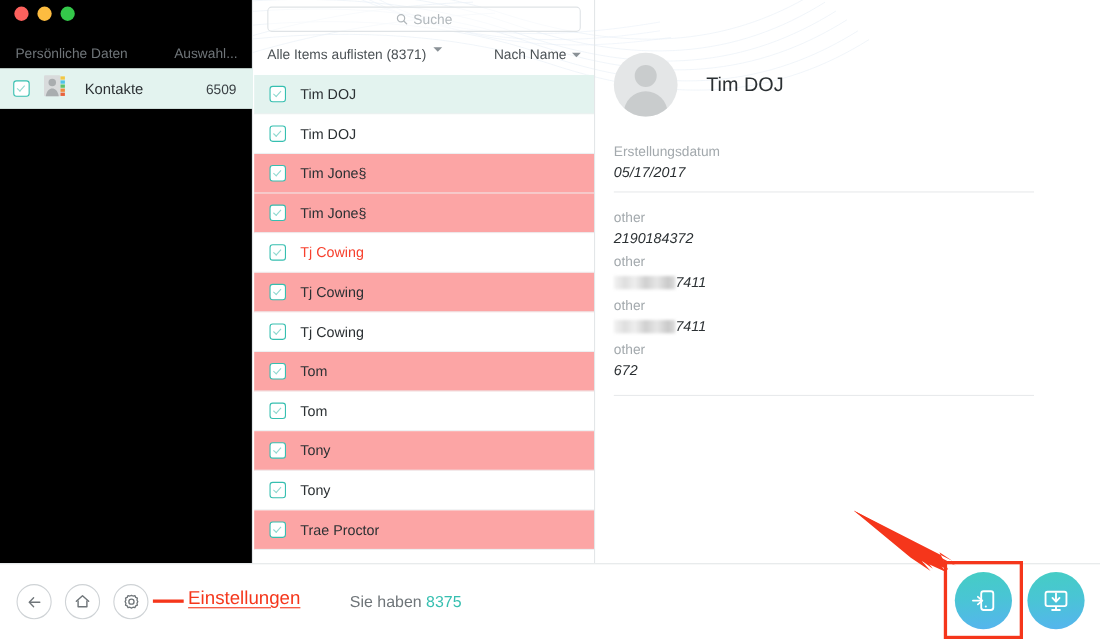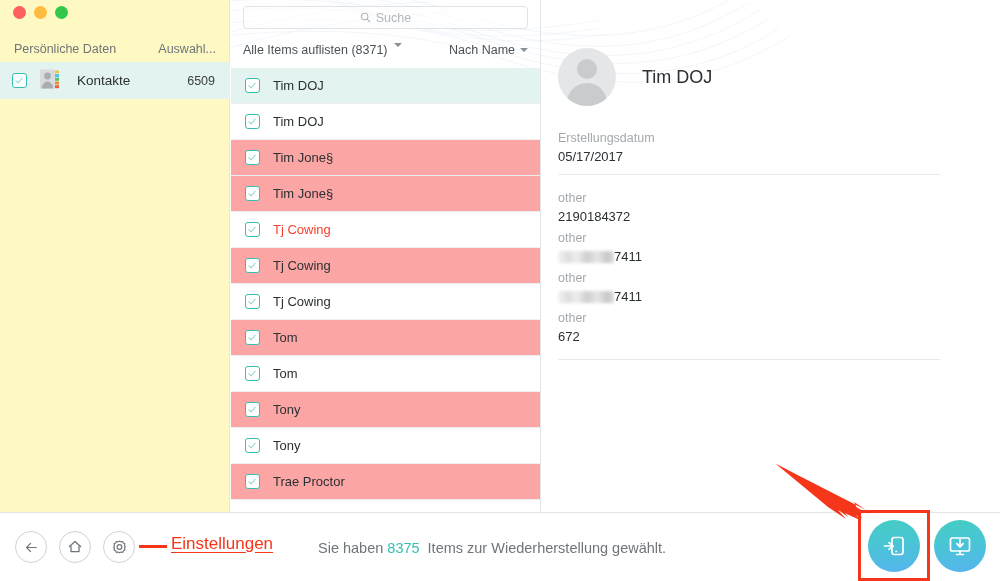--- a/index.html
+++ b/index.html
@@ -22,21 +22,21 @@
     position: absolute; left: 0; top: 0;
     width: 1000px; height: 110px;
     pointer-events: none;
     z-index: 0;
   }
 
   
   .sidebar {
     position: absolute; left: 0; top: 0;
     width: 230px; height: 512px;
-    background: #fef9c3;
+    background: #000000;
     z-index: 2;
     border-right: 1px solid #e3e6e8;
     box-sizing: border-box;
     padding-left: 23px;
   }
   .traffic {
     position: absolute; left: 13px; top: 6px;
     display: flex; gap: 8px; align-items: center;
   }
   .tl { width: 13px; height: 13px; border-radius: 50%; }
@@ -196,20 +196,21 @@
     position: absolute; left: 16px;
     width: 382px;
   }
   .lbl {
     font-size: 12.5px; color: #a3a9ad;
     line-height: 18px;
   }
   .val {
     font-size: 13px; color: #2b3033;
     line-height: 20px;
+    font-style: italic;
   }
   .hr {
     position: absolute; left: 16px;
     width: 382px; height: 1px;
     background: #e8eaec;
   }
   .blurred {
     display: inline-block;
     vertical-align: -2px;
     width: 56px; height: 12px;
@@ -479,21 +480,20 @@
         <g fill="none" stroke="#6f7579" stroke-width="1.25" stroke-linejoin="round">
           <path d="M9 2.3 L10.5 3 L12.3 2.6 L13.1 4.3 L14.7 5.1 L14.3 6.9 L15.1 8.4 L14.3 9.9 L14.7 11.7 L13.1 12.5 L12.3 14.2 L10.5 13.8 L9 14.6 L7.5 13.8 L5.7 14.2 L4.9 12.5 L3.3 11.7 L3.7 9.9 L2.9 8.4 L3.7 6.9 L3.3 5.1 L4.9 4.3 L5.7 2.6 L7.5 3 Z"></path>
           <circle cx="9" cy="8.4" r="2.5"></circle>
         </g>
       </svg>
     </div>
 
     <div class="statustext">
       <span class="pre">Sie haben</span>
       <span class="num">8375</span>
-      <span class="post">Items zur Wiederherstellung gewählt.</span>
     </div>
   </div>
 
   <div class="actbtn restore">
     <svg width="26" height="26" viewBox="0 0 26 26">
       <rect x="11" y="4.5" width="11" height="17" rx="2.2" fill="none" stroke="#ffffff" stroke-width="1.7"></rect>
       <line x1="3.5" y1="13" x2="11.5" y2="13" stroke="#ffffff" stroke-width="1.7" stroke-linecap="round"></line>
       <polyline points="8,9.6 12,13 8,16.4" fill="none" stroke="#ffffff" stroke-width="1.7" stroke-linecap="round" stroke-linejoin="round"></polyline>
       <circle cx="15.2" cy="18.4" r="0.95" fill="#ffffff"></circle>
     </svg>

